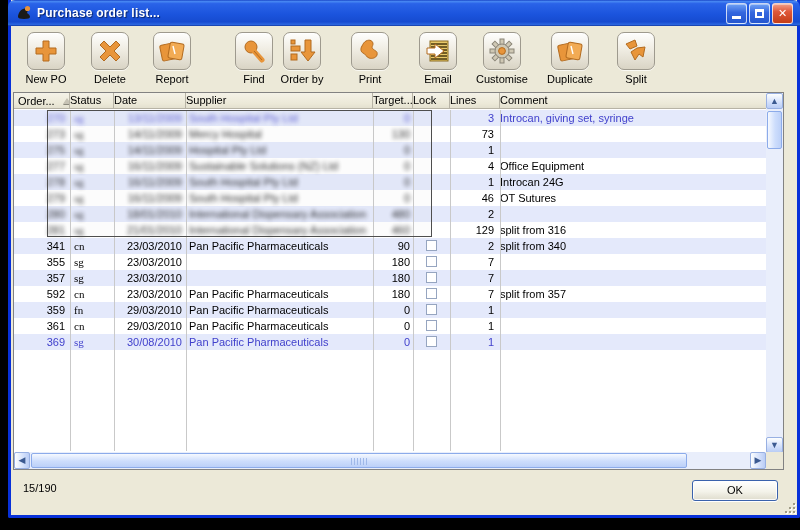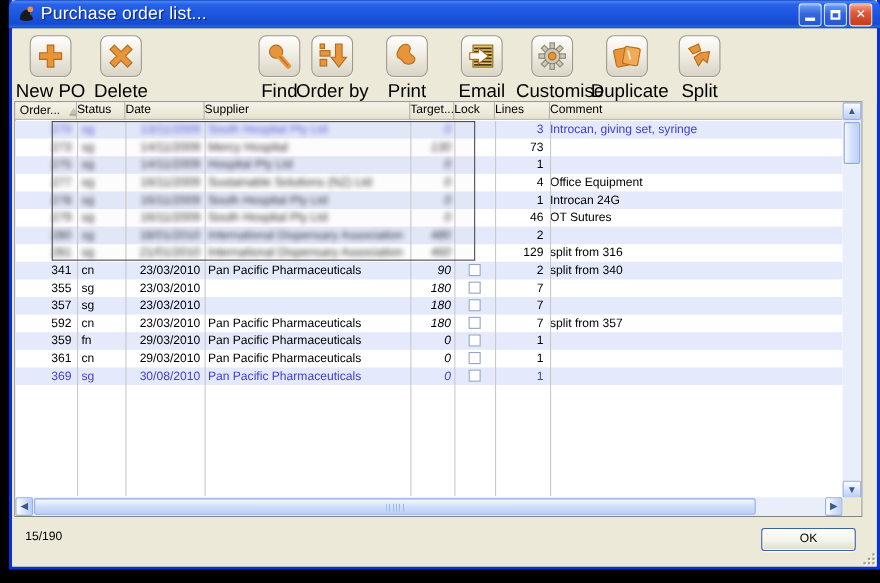--- a/index.html
+++ b/index.html
@@ -17,21 +17,21 @@
     border:3px solid #0831d9;border-top:none;border-radius:0 0 2px 2px;
   }
   .titlebar{
     position:absolute;left:-3px;top:0;width:792px;height:26px;
     border-radius:7px 7px 0 0;
     background:linear-gradient(180deg,#1a47c8 0%,#4787f3 6%,#2a63e8 14%,#1b54dd 55%,#164bd0 84%,#2a65e0 94%,#12389f 100%);
     display:flex;align-items:center;padding:0 5px;
   }
   .title-icon{width:18px;height:18px;margin:0 4px 0 2px;flex:0 0 auto;}
   .title-text{
-    color:#fff;font-weight:normal;font-size:16px;letter-spacing:.2px;
+    color:#fff;font-weight:bold;font-size:12px;letter-spacing:.2px;
     text-shadow:1px 1px 1px #0a246a;flex:1;white-space:nowrap;overflow:hidden;
   }
   .winbtns{display:flex;gap:2px;margin-right:2px;}
   .winbtn{
     width:21px;height:21px;border-radius:3px;border:1px solid rgba(255,255,255,.75);
     display:flex;align-items:center;justify-content:center;
     color:#fff;font-size:11px;font-weight:bold;line-height:1;
     background:linear-gradient(180deg,#70a2f5 0%,#3467de 45%,#2456cf 100%);
     box-shadow:inset 0 1px 0 rgba(255,255,255,.4);
   }
@@ -41,21 +41,21 @@
 
   
   .toolbar{position:absolute;left:0;top:26px;width:100%;height:68px;background:#ece9d8;}
   .tool{position:absolute;top:6px;width:66px;text-align:center;cursor:default;}
   .tool .icon{
     width:38px;height:38px;margin:0 auto;border:1px solid #9e9a8e;border-radius:7px;
     background:linear-gradient(180deg,#fefefd 0%,#f0ede3 45%,#d9d4c5 100%);
     box-shadow:inset 0 1px 0 #fff, 0 1px 0 rgba(255,255,255,.7);
     display:flex;align-items:center;justify-content:center;
   }
-  .tool .tlabel{font-size:17px;color:#000;margin-top:3px;white-space:nowrap;}
+  .tool .tlabel{font-size:11px;color:#000;margin-top:3px;white-space:nowrap;}
 
   
   .listbox{
     position:absolute;left:2px;top:92px;width:771px;height:378px;
     background:#fff;border:1px solid #828282;
   }
   .lheader{
     position:absolute;left:0;top:0;width:752px;height:16px;
     background:linear-gradient(180deg,#f4f2e8,#ece9d8 70%,#e3e0cf);
     border-bottom:1px solid #b7b3a5;display:flex;
@@ -64,24 +64,24 @@
   .hcell{height:16px;line-height:15px;text-align:left;border-right:1px solid #b7b3a5;overflow:hidden;white-space:nowrap;}
   .hcell.first{text-align:right;padding-left:4px;display:flex;align-items:center;}
   .sortarrow{margin-left:8px;width:0;height:0;border-left:4px solid transparent;border-right:4px solid transparent;border-bottom:6px solid #c6c2b4;filter:drop-shadow(0 1px 0 #8a887c);}
   .lbody{position:absolute;left:0;top:17px;width:752px;height:343px;background:#fff;overflow:hidden;}
   .row{display:flex;height:16px;line-height:16px;font-size:11px;color:#000;white-space:nowrap;}
   .row.stripe{background:#e4e9fb;}
   .row.hl{color:#4141cc;}
   .cell{height:16px;overflow:hidden;}
   .r{text-align:right;}
   .c-order{width:56px;padding-right:5px;}
-  .c-status{width:44px;padding-left:4px;}
+  .c-status{width:44px;padding-left:4px;font-family:Liberation Serif, serif;}
   .c-date{width:72px;padding-right:4px;}
   .c-supplier{width:187px;padding-left:3px;}
-  .c-target{width:40px;padding-right:3px;font-style:italic;}
+  .c-target{width:40px;padding-right:3px;}
   .c-lock{width:37px;display:flex;justify-content:center;}
   .c-lines{width:50px;padding-right:6px;}
   .c-comment{width:266px;padding-left:0;}
   .blurred{filter:blur(2.2px);opacity:.85;}
   .checkbox{width:11px;height:11px;margin-top:2px;background:#fff;border:1px solid #96a5c0;}
   .vline{position:absolute;top:17px;bottom:18px;width:1px;background:#c9c9c9;pointer-events:none;}
   .blurbox{
     position:absolute;left:33px;top:17px;width:385px;height:127px;
     border:1px solid #4e4e4e;background:rgba(190,190,195,.05);z-index:6;pointer-events:none;
   }
@@ -161,20 +161,30 @@
         </div>
       <div class="tlabel">New PO</div>
     </div>
     <div class="tool" style="left:66px">
       <div class="icon">
           <svg width="26" height="26" viewBox="0 0 26 26">
             <path d="M7 3l6 6 6-6 4 4-6 6 6 6-4 4-6-6-6 6-4-4 6-6-6-6z" fill="#e8953a" stroke="#b36b1f" stroke-width="1"></path>
           </svg>
         </div>
       <div class="tlabel">Delete</div>
+    </div>
+    <div class="tool" style="left:128px">
+      <div class="icon">
+          <svg width="28" height="26" viewBox="0 0 28 26">
+            <rect x="3" y="6" width="14" height="16" rx="2" fill="#e8953a" stroke="#b36b1f" transform="rotate(-12 10 14)"></rect>
+            <rect x="11" y="5" width="14" height="16" rx="2" fill="#f2ab54" stroke="#b36b1f" transform="rotate(10 18 13)"></rect>
+            <path d="M15 8l2 8" stroke="#fff" stroke-width="1.4"></path>
+          </svg>
+        </div>
+      <div class="tlabel">Report</div>
     </div>
     <div class="tool" style="left:210px">
       <div class="icon">
           <svg width="26" height="26" viewBox="0 0 26 26">
             <circle cx="10" cy="9" r="6" fill="#e8953a" stroke="#b36b1f"></circle>
             <path d="M13 13l8 9" stroke="#e8953a" stroke-width="5" stroke-linecap="round"></path>
             <path d="M13 13l8 9" stroke="#b36b1f" stroke-width="1" fill="none"></path>
           </svg>
         </div>
       <div class="tlabel">Find</div>

